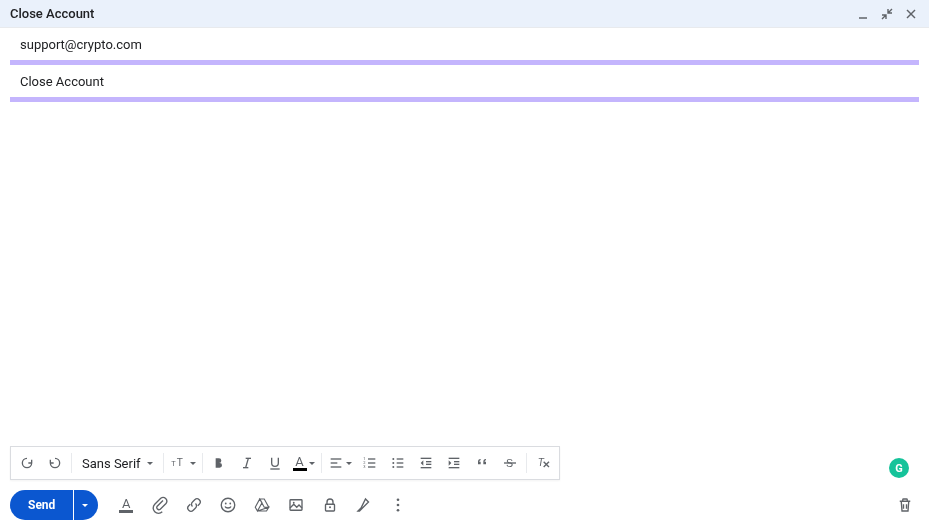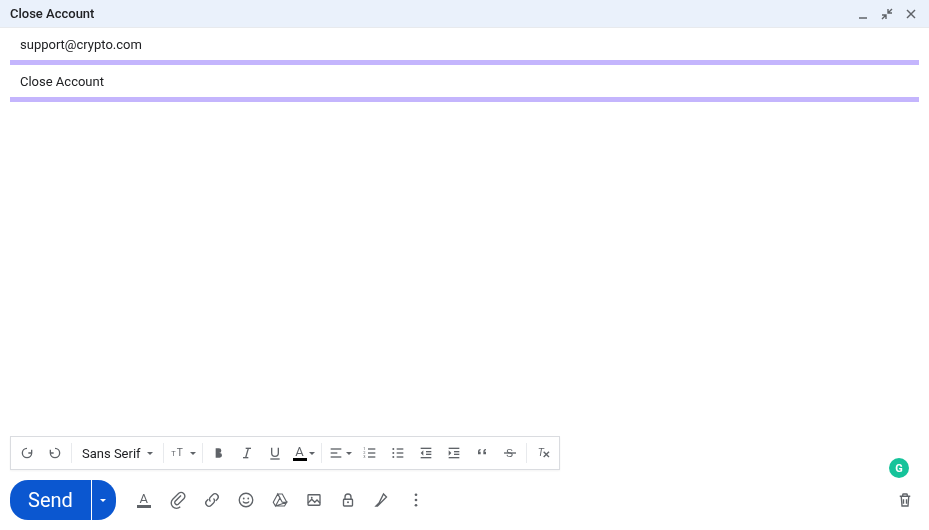--- a/index.html
+++ b/index.html
@@ -105,22 +105,22 @@
       padding: 10px;
       gap: 8px;
     }
     .send-button-group {
       display: flex;
       align-items: stretch;
     }
     .send-button {
       background: #0b57d0;
       color: #fff;
-      font-size: 20px;
-      font-weight: 400;
+      font-size: 12px;
+      font-weight: 700;
       padding: 8px 18px;
       border-radius: 18px 0 0 18px;
       cursor: pointer;
       display: flex;
       align-items: center;
     }
     .send-more {
       background: #0b57d0;
       color: #fff;
       padding: 8px 10px 8px 8px;

